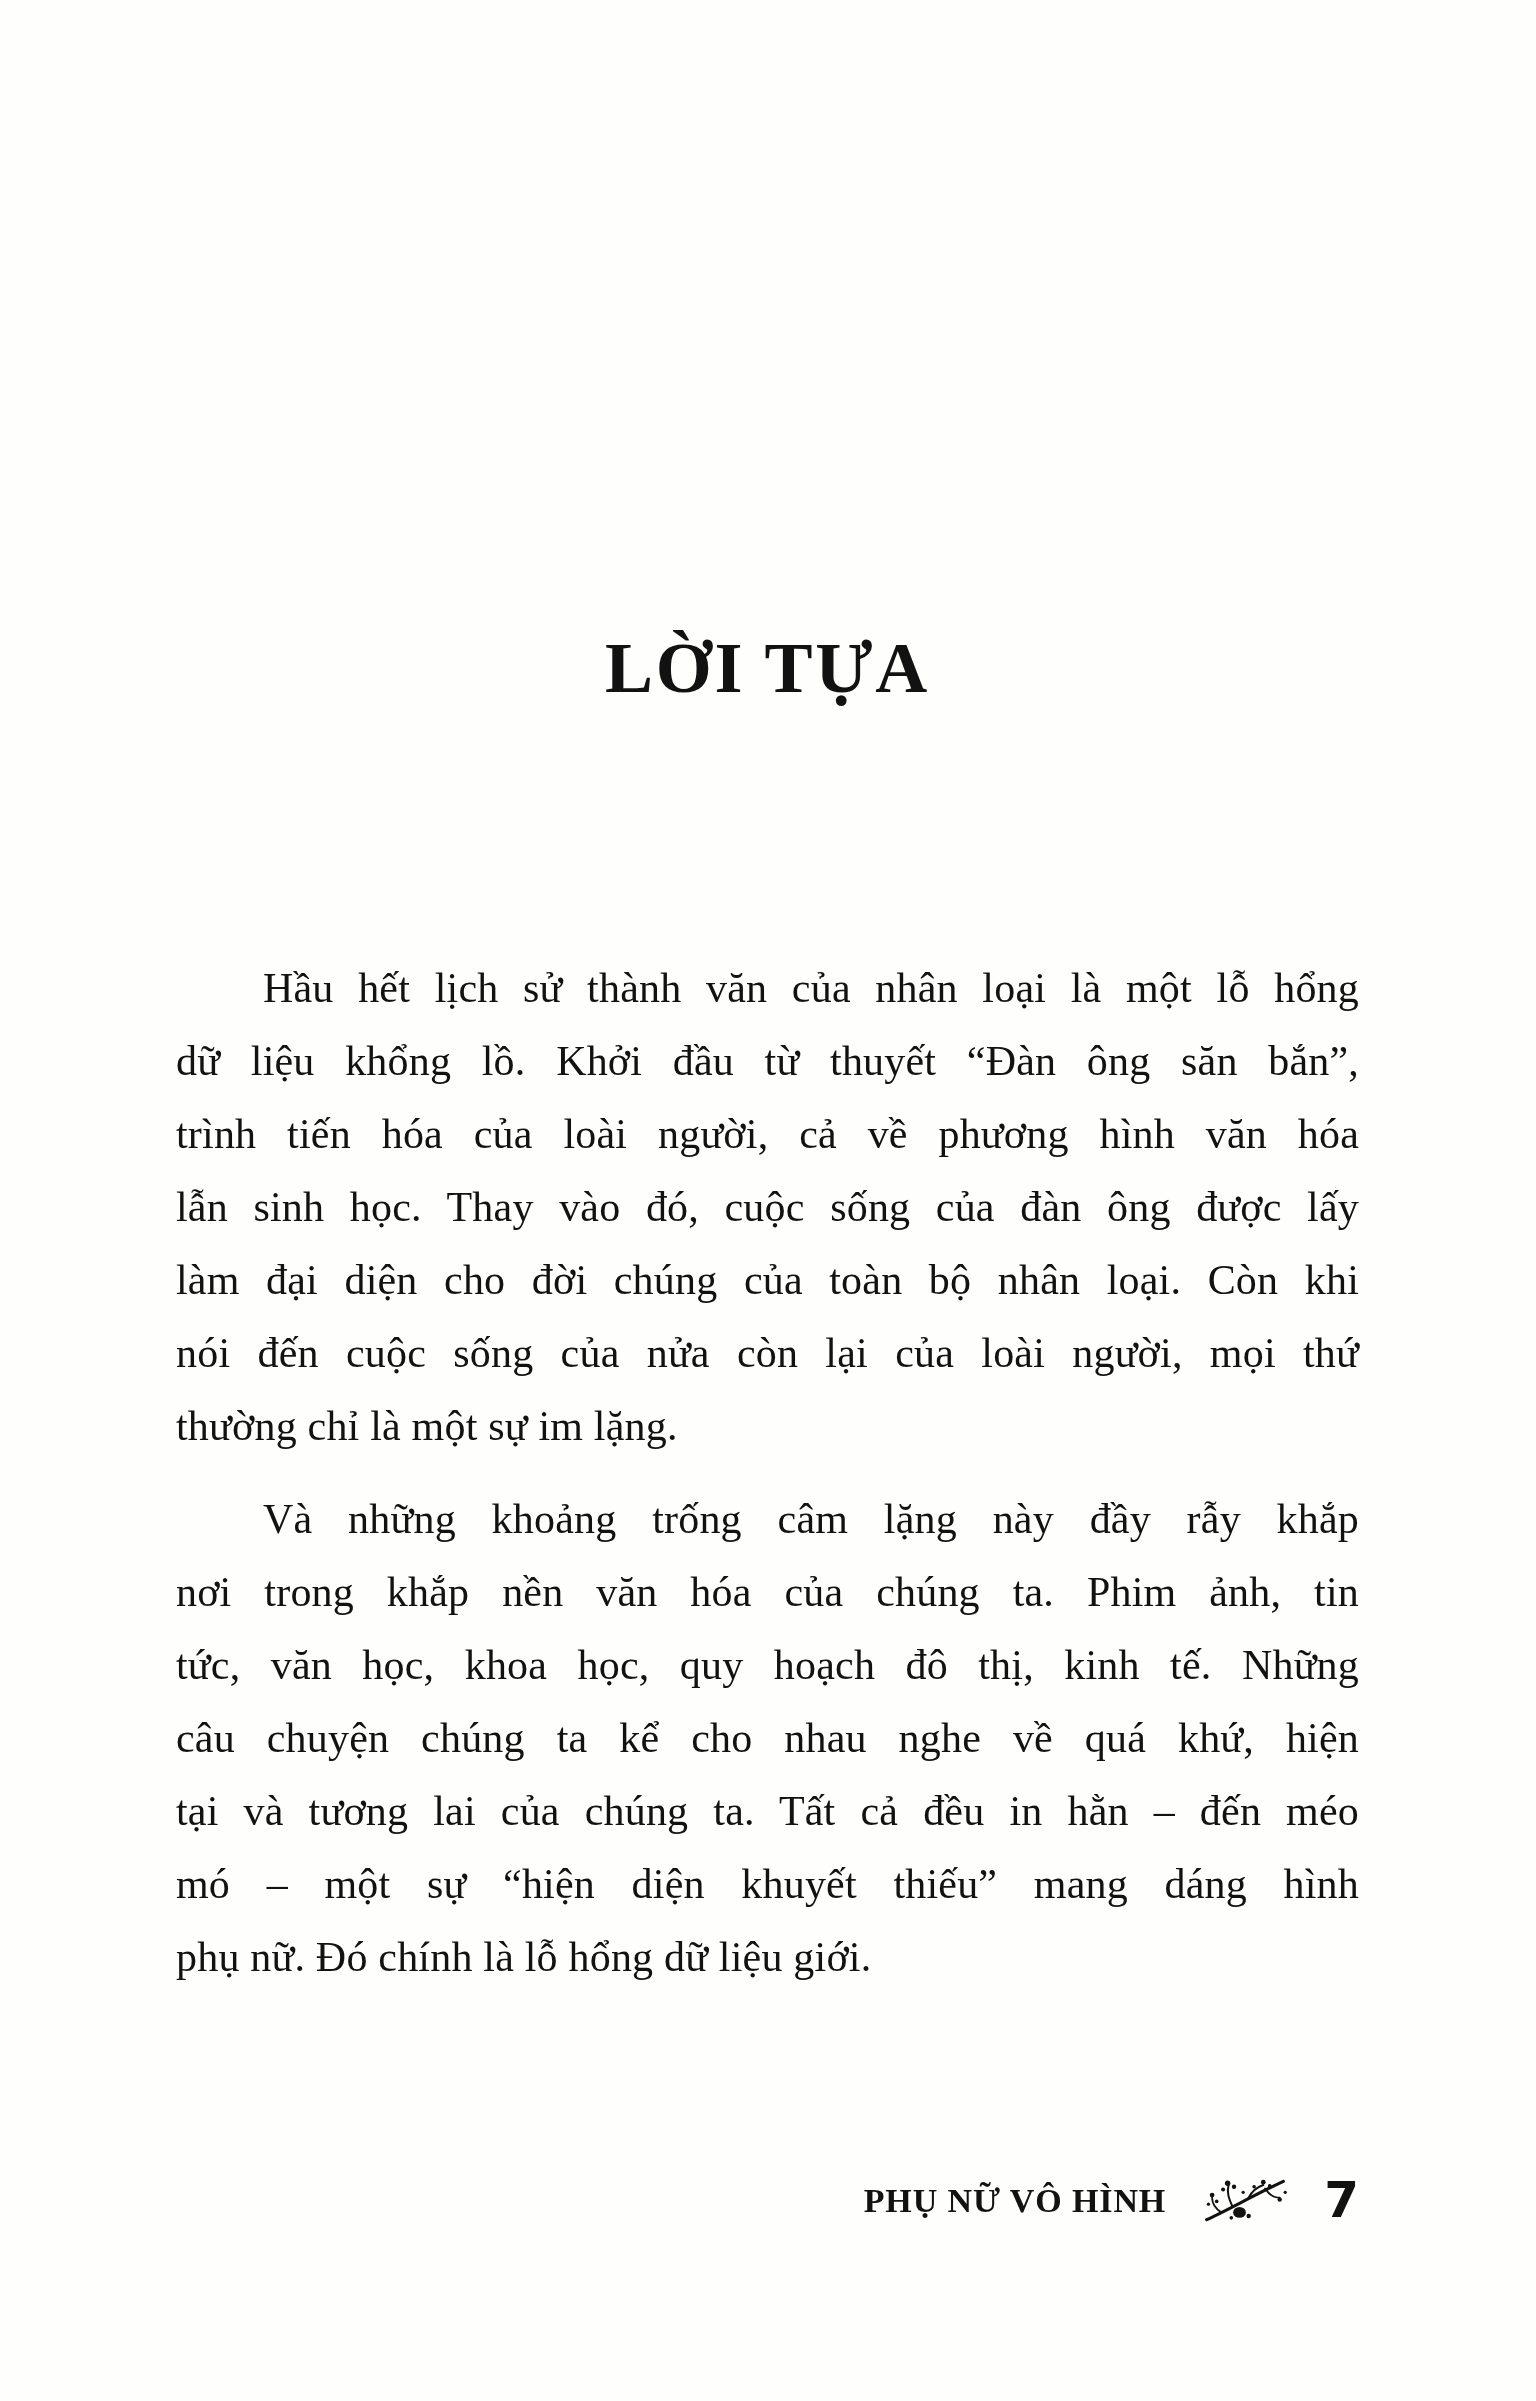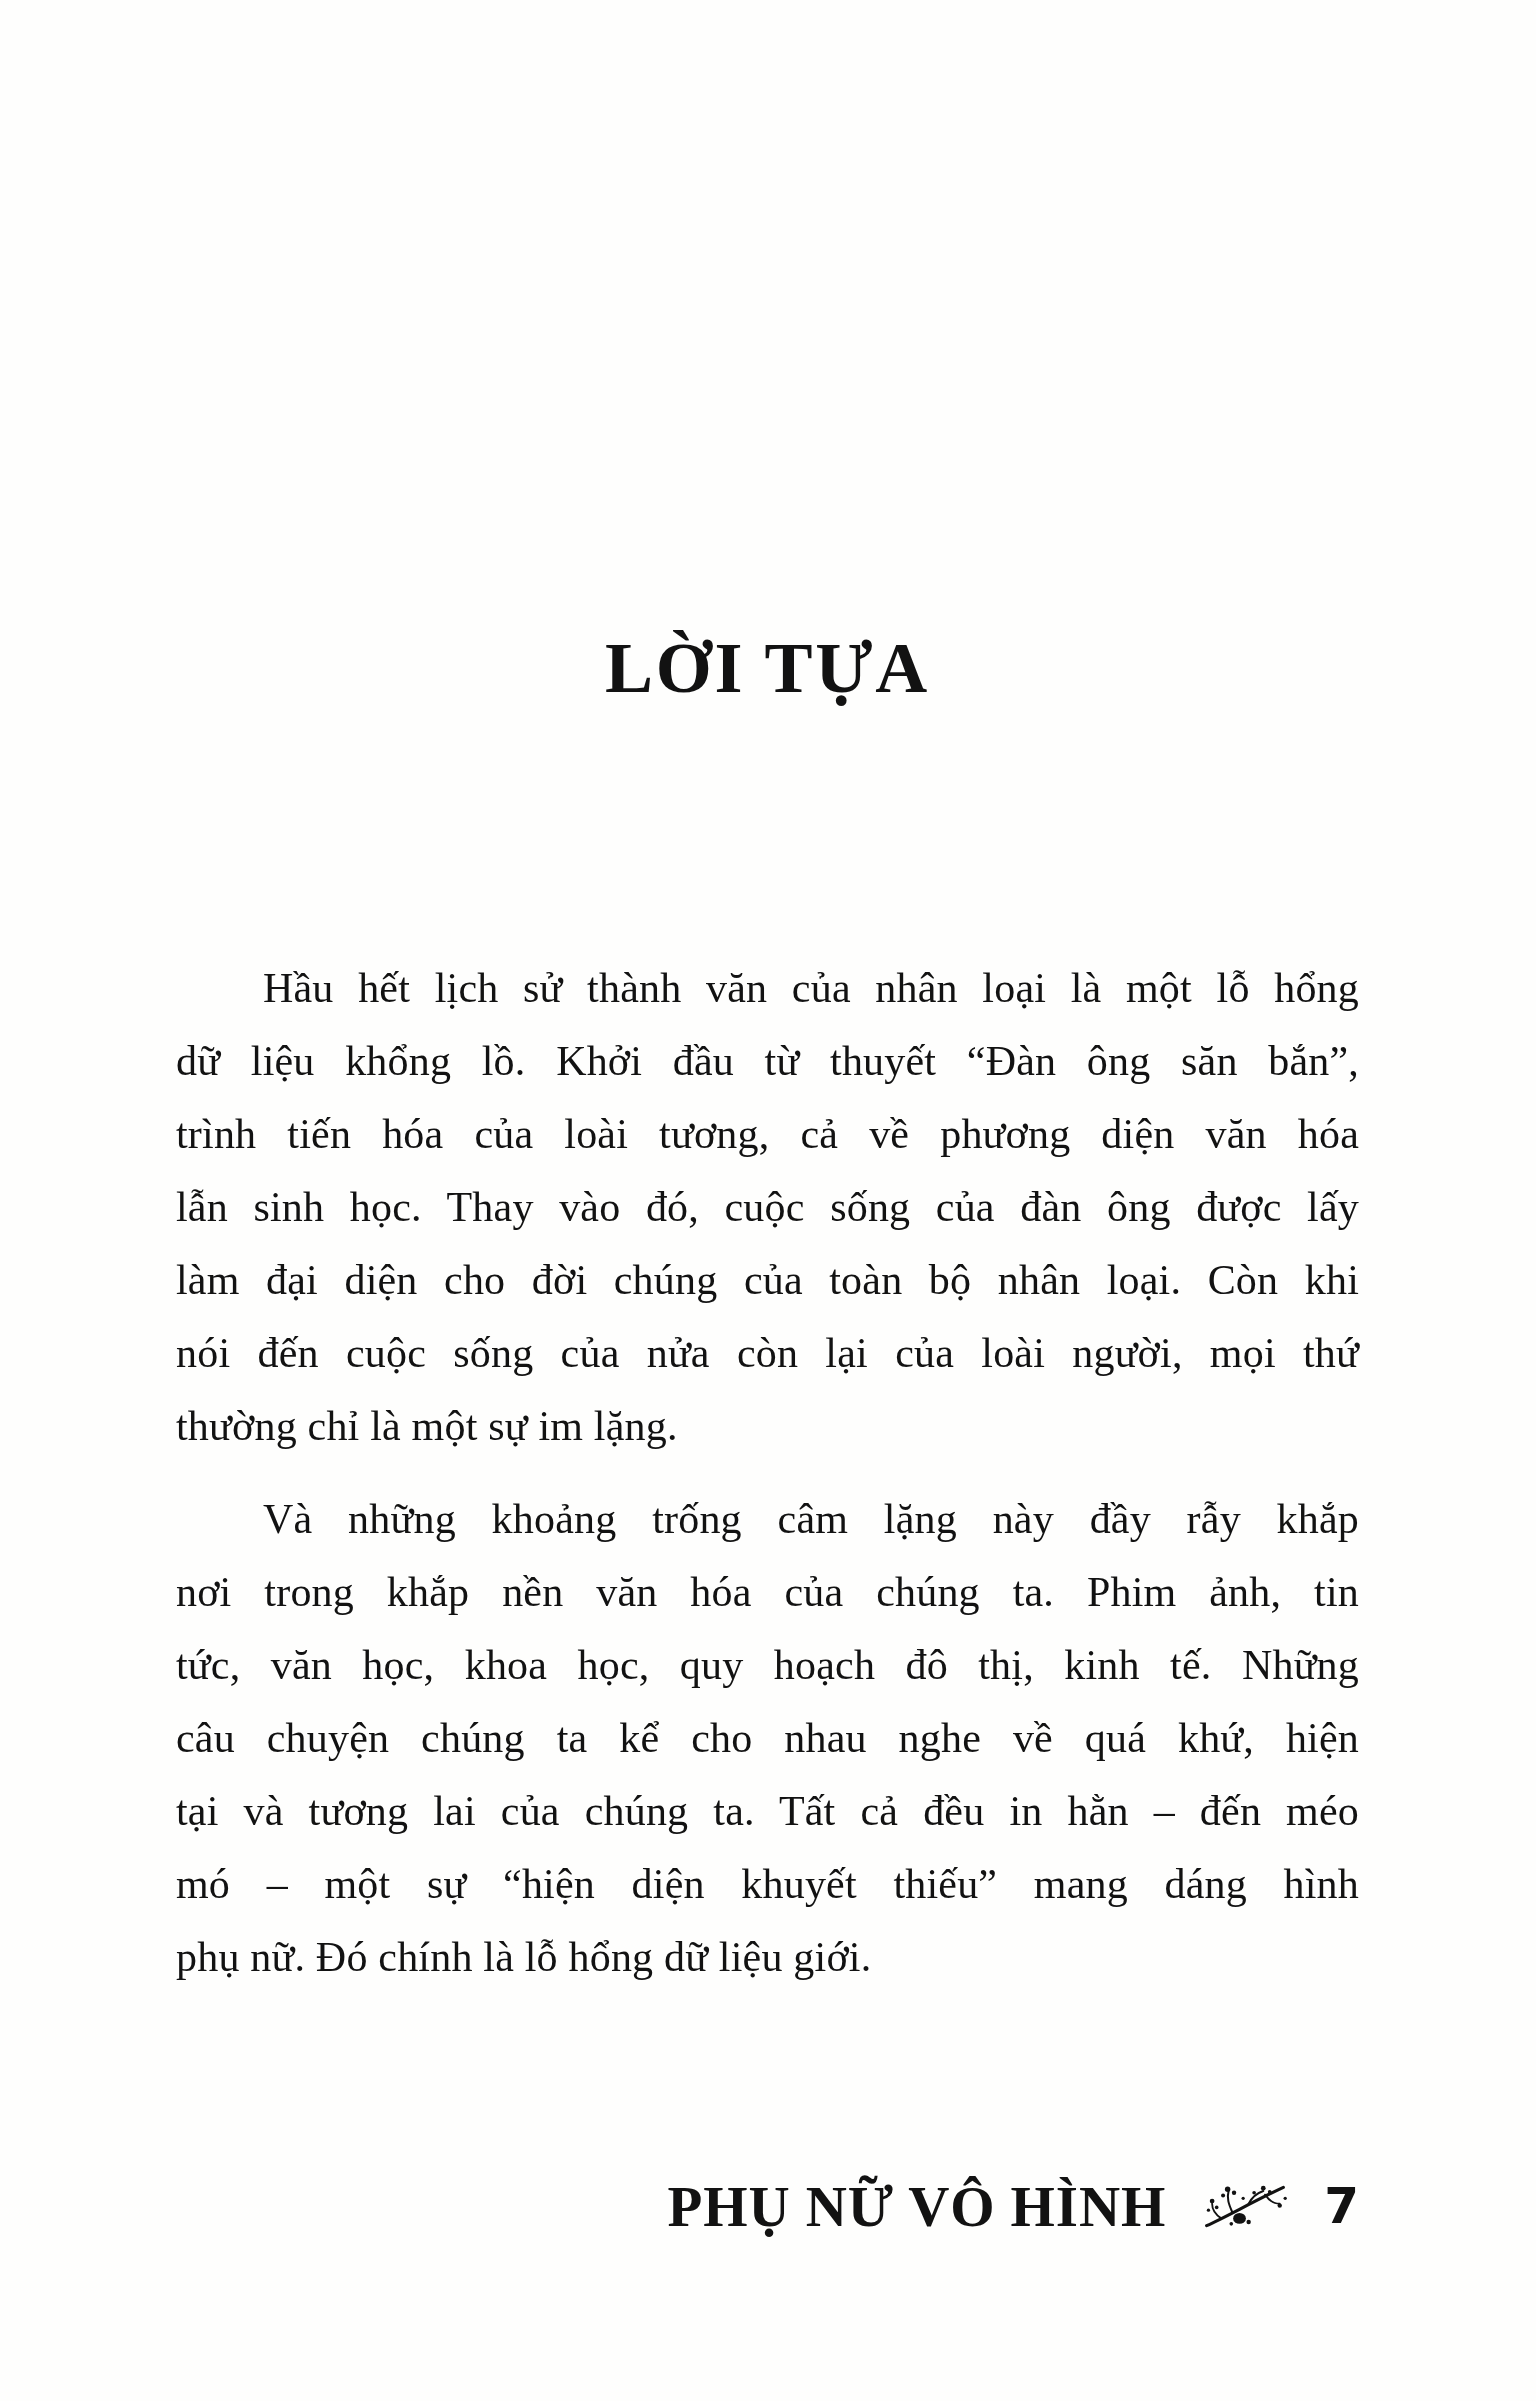--- a/index.html
+++ b/index.html
@@ -49,21 +49,21 @@
     position: absolute;
     top: 2174px;
     left: 176px;
     width: 1183px;
     display: flex;
     justify-content: flex-end;
     align-items: center;
     gap: 35px;
   }
   .footer-title {
-    font-size: 57px;
+    font-size: 34px;
     font-weight: bold;
     letter-spacing: 0.9px;
     white-space: nowrap;
   }
   .footer-ornament {
     width: 88px;
     height: 53px;
     flex: 0 0 auto;
   }
   .footer-page-number {
@@ -77,21 +77,21 @@
 <body>
 
 <div class="page">
 
   <div class="title">LỜI TỰA</div>
 
   <div class="body-text">
       <div class="para">
         <div class="line first just">Hầu hết lịch sử thành văn của nhân loại là một lỗ hổng</div>
         <div class="line just">dữ liệu khổng lồ. Khởi đầu từ thuyết “Đàn ông săn bắn”,</div>
-        <div class="line just">trình tiến hóa của loài tương, cả về phương diện văn hóa</div>
+        <div class="line just">trình tiến hóa của loài người, cả về phương hình văn hóa</div>
         <div class="line just">lẫn sinh học. Thay vào đó, cuộc sống của đàn ông được lấy</div>
         <div class="line just">làm đại diện cho đời chúng của toàn bộ nhân loại. Còn khi</div>
         <div class="line just">nói đến cuộc sống của nửa còn lại của loài người, mọi thứ</div>
         <div class="line">thường chỉ là một sự im lặng.</div>
       </div>
       <div class="para">
         <div class="line first just">Và những khoảng trống câm lặng này đầy rẫy khắp</div>
         <div class="line just">nơi trong khắp nền văn hóa của chúng ta. Phim ảnh, tin</div>
         <div class="line just">tức, văn học, khoa học, quy hoạch đô thị, kinh tế. Những</div>
         <div class="line just">câu chuyện chúng ta kể cho nhau nghe về quá khứ, hiện</div>

